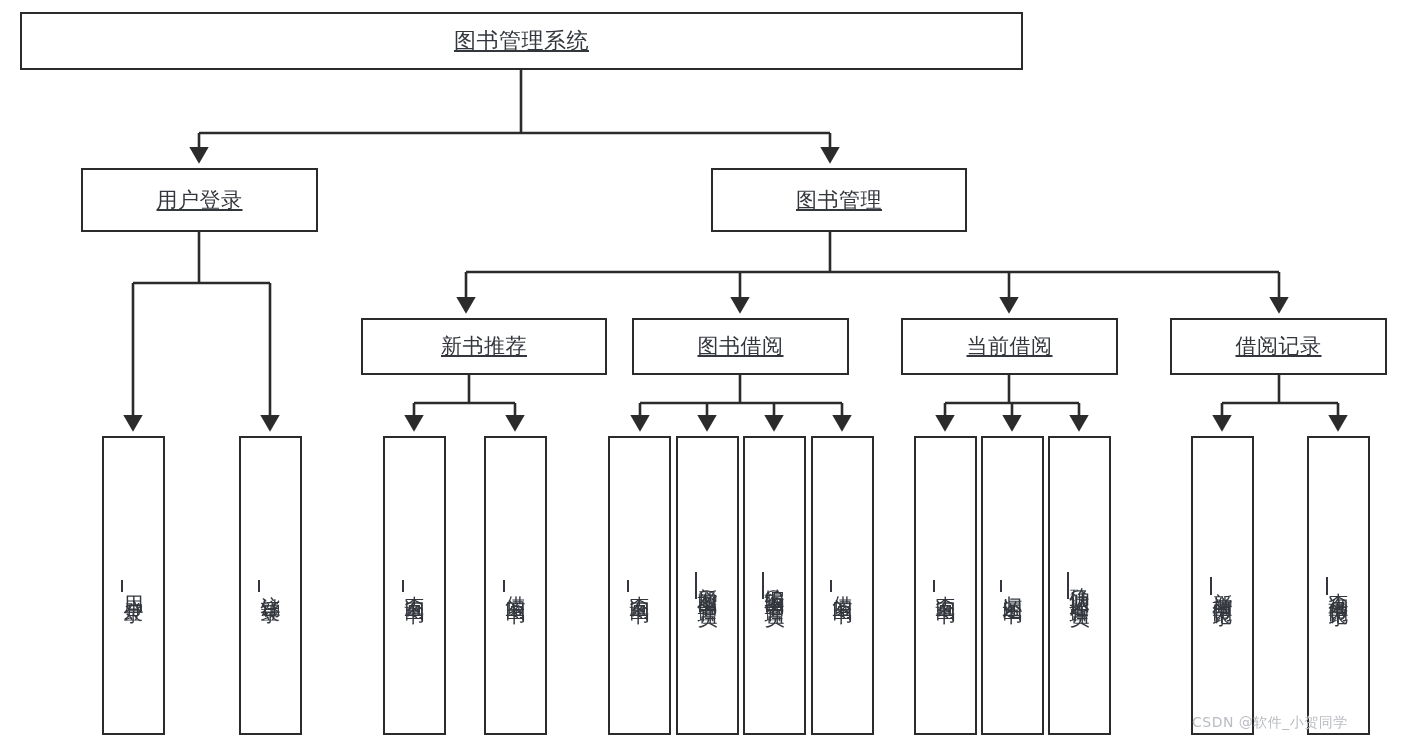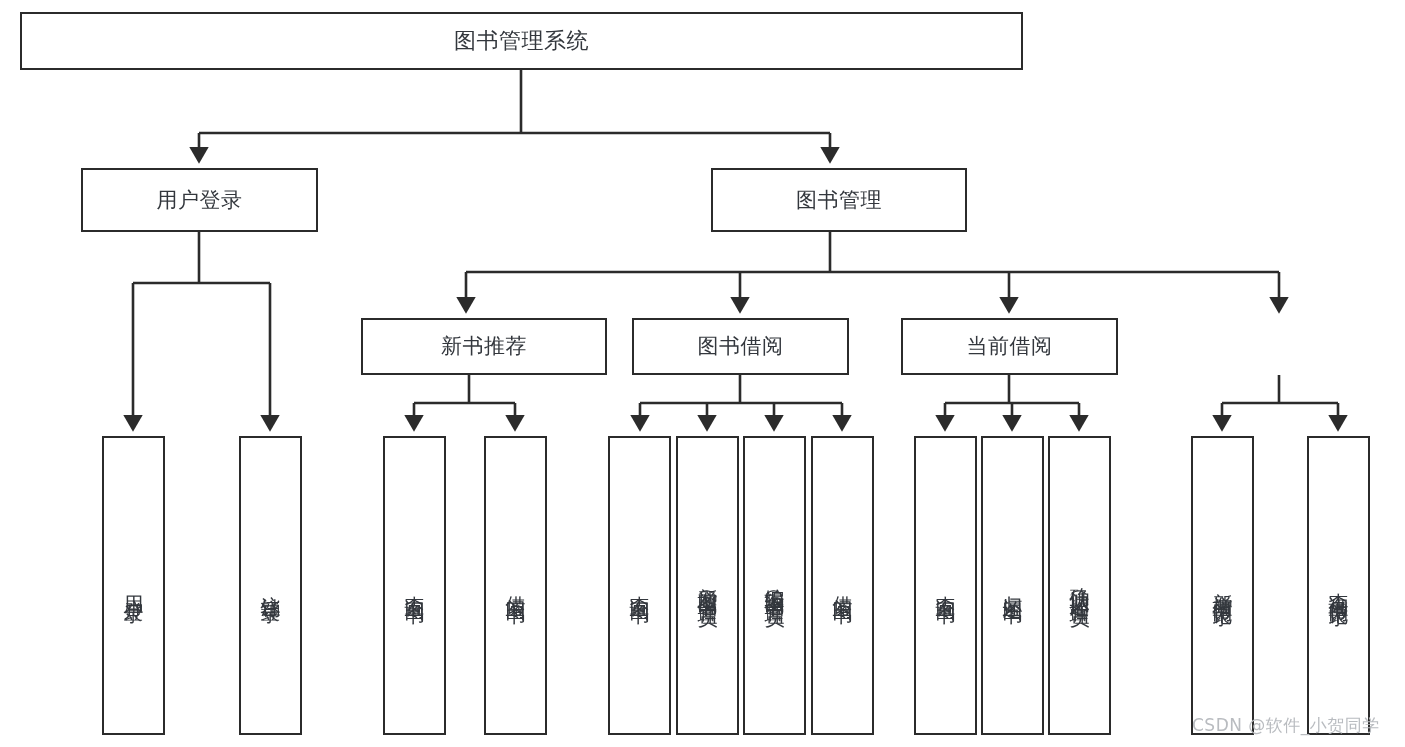--- a/index.html
+++ b/index.html
@@ -35,20 +35,21 @@
     align-items: center;
     justify-content: center;
     color: #33373d;
     z-index: 2;
   }
   .node .label {
     display: block;
     text-align: center;
     line-height: 1.18;
     white-space: pre;
+    text-decoration: underline;
   }
   
   .node.horiz .label {
     writing-mode: horizontal-tb;
     font-size: 21px;
     letter-spacing: 0.5px;
   }
   .node.root .label {
     font-size: 22px;
   }
@@ -60,21 +61,21 @@
   .node.vert .label {
     writing-mode: vertical-rl;
     text-orientation: upright;
     font-size: 20px;
     letter-spacing: 3px;
     line-height: 1.05;
   }
   .watermark {
     position: absolute;
     color: #b9bcc0;
-    font-size: 17px;
+    font-size: 14px;
     letter-spacing: 0.5px;
     z-index: 5;
     white-space: nowrap;
     font-family: "DejaVu Sans", "Liberation Sans", sans-serif;
   }
 </style>
 </head>
 <body>
 
 <div id="canvas">
@@ -142,20 +143,23 @@
 
   <div class="node horiz" style="left:361px; top:318px; width:246px; height:57px;">
     <span class="label">新书推荐</span>
   </div>
   <div class="node horiz" style="left:901px; top:318px; width:217px; height:57px;">
     <span class="label">当前借阅</span>
   </div>
   <div class="node horiz" style="left:632px; top:318px; width:217px; height:57px;">
     <span class="label">图书借阅</span>
   </div>
+  <div class="node horiz" style="left:1170px; top:318px; width:217px; height:57px;">
+    <span class="label">借阅记录</span>
+  </div>
 
   <div class="node vert" style="left:102px; top:436px; width:63px; height:299px;">
     <span class="label">用户登录</span>
   </div>
   <div class="node vert" style="left:239px; top:436px; width:63px; height:299px;">
     <span class="label">注销登录</span>
   </div>
 
   <div class="node vert" style="left:383px; top:436px; width:63px; height:299px;">
     <span class="label">查询图书</span>

